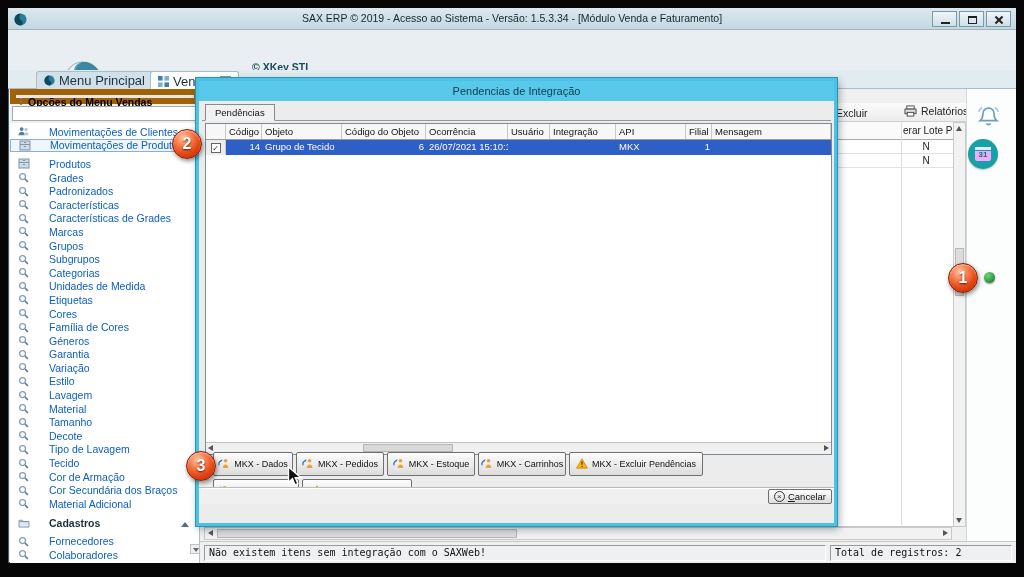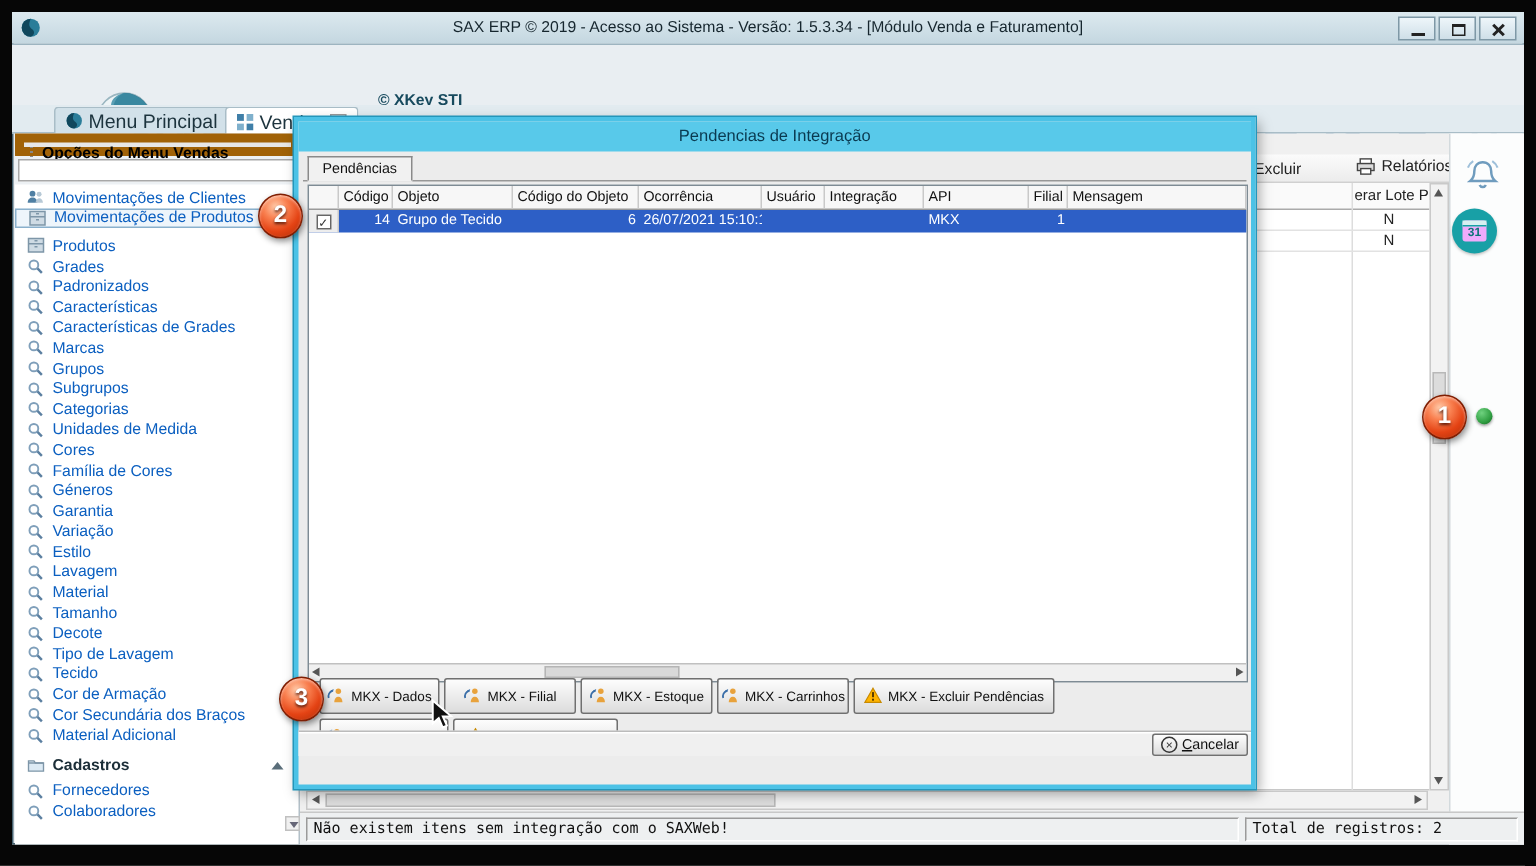--- a/index.html
+++ b/index.html
@@ -35,21 +35,21 @@
   #tab-main{left:28px;background:#d2e1e9;}
   #tab-vendas{left:142px;background:#fff;height:19px;}
   .tabclose{width:11px;height:11px;background:#e7e7e7;border:1px solid #9a9a9a;font-size:8px;line-height:9px;text-align:center;color:#555;}
   .tabclose::before{content:"×";}
 
   
   #sidebar-title{position:absolute;left:10px;top:89px;width:190px;height:15px;background:#e7e7e7;border:6px solid #a16207;font-size:10.5px;font-weight:bold;color:#000;padding:1px 0 0 12px;}
   #sidebar-title::before{content:"";position:absolute;left:4px;top:3px;width:2px;height:9px;background:repeating-linear-gradient(#888 0 1px,transparent 1px 3px);}
   #sidebar-search{position:absolute;left:12px;top:106px;width:186px;height:15px;border:1px solid #a8a8a8;background:#fff;font-size:10px;padding:0 3px;}
   #sidebar-menu{position:absolute;left:10px;top:123px;width:190px;height:440px;background:#fff;border-right:1px solid #b3c0c8;overflow:hidden;padding-top:2px;}
-  .mi{height:13.6px;display:flex;align-items:center;gap:5px;padding-left:7px;font-size:10.5px;color:#0b5fc0;white-space:nowrap;}
+  .mi{height:13.6px;display:flex;align-items:center;gap:19px;padding-left:7px;font-size:10.5px;color:#0b5fc0;white-space:nowrap;}
   .mi .ic{width:13px;display:inline-flex;justify-content:center;flex:none;}
   .mi.gap{margin-top:5px;}
   .mi.sel{border:1px solid #8ab0cc;background:#eef5fb;width:184px;}
   .mi.section{color:#1c2e38;font-weight:bold;margin:6px 0 4px 0;position:relative;}
   .chev{position:absolute;right:10px;top:5px;width:0;height:0;border-left:4px solid transparent;border-right:4px solid transparent;border-bottom:5px solid #5a6e7a;}
   #sb-down{position:absolute;left:190px;top:544px;width:10px;height:10px;background:#f0f0f0;border:1px solid #c0c0c0;}
   #sb-down::before{content:"";position:absolute;left:2px;top:3px;border-left:3px solid transparent;border-right:3px solid transparent;border-top:4px solid #667;}
 
   
   #main-bg{position:absolute;left:200px;top:89px;width:816px;height:474px;background:#f0f0f0;}
@@ -337,20 +337,29 @@
         </span>
         <span>Unidades de Medida</span>
       </div>
       <div class="mi">
         <span class="ic">
           <svg width="11" height="11" viewBox="0 0 12 12">
             <circle cx="5" cy="5" r="3.2" fill="none" stroke="#7f9fba" stroke-width="1.4"></circle>
             <line x1="7.6" y1="7.6" x2="10.8" y2="10.8" stroke="#5b7fa0" stroke-width="1.8"></line>
           </svg>
         </span>
+        <span>Etiquetas</span>
+      </div>
+      <div class="mi">
+        <span class="ic">
+          <svg width="11" height="11" viewBox="0 0 12 12">
+            <circle cx="5" cy="5" r="3.2" fill="none" stroke="#7f9fba" stroke-width="1.4"></circle>
+            <line x1="7.6" y1="7.6" x2="10.8" y2="10.8" stroke="#5b7fa0" stroke-width="1.8"></line>
+          </svg>
+        </span>
         <span>Cores</span>
       </div>
       <div class="mi">
         <span class="ic">
           <svg width="11" height="11" viewBox="0 0 12 12">
             <circle cx="5" cy="5" r="3.2" fill="none" stroke="#7f9fba" stroke-width="1.4"></circle>
             <line x1="7.6" y1="7.6" x2="10.8" y2="10.8" stroke="#5b7fa0" stroke-width="1.8"></line>
           </svg>
         </span>
         <span>Família de Cores</span>
@@ -604,21 +613,21 @@
             </svg></span>
           <span>MKX - Dados</span>
         </div>
         <div class="mbtn" style="width: 88px;">
           <span><svg width="12" height="11" viewBox="0 0 13 12">
               <circle cx="8.2" cy="3" r="2" fill="#e8a23c"></circle>
               <path d="M5.2 11c0-2.6 1.4-4 3-4s3 1.4 3 4z" fill="#e8a23c"></path>
               <path d="M1.2 8a4.2 4.2 0 0 1 2.6-5.2" fill="none" stroke="#3a6ea8" stroke-width="1.3"></path>
               <path d="M4.8 1.4 4.3 3.6 2.4 2.7z" fill="#3a6ea8"></path>
             </svg></span>
-          <span>MKX - Filial</span>
+          <span>MKX - Pedidos</span>
         </div>
         <div class="mbtn" style="width: 88px;">
           <span><svg width="12" height="11" viewBox="0 0 13 12">
               <circle cx="8.2" cy="3" r="2" fill="#e8a23c"></circle>
               <path d="M5.2 11c0-2.6 1.4-4 3-4s3 1.4 3 4z" fill="#e8a23c"></path>
               <path d="M1.2 8a4.2 4.2 0 0 1 2.6-5.2" fill="none" stroke="#3a6ea8" stroke-width="1.3"></path>
               <path d="M4.8 1.4 4.3 3.6 2.4 2.7z" fill="#3a6ea8"></path>
             </svg></span>
           <span>MKX - Estoque</span>
         </div>

